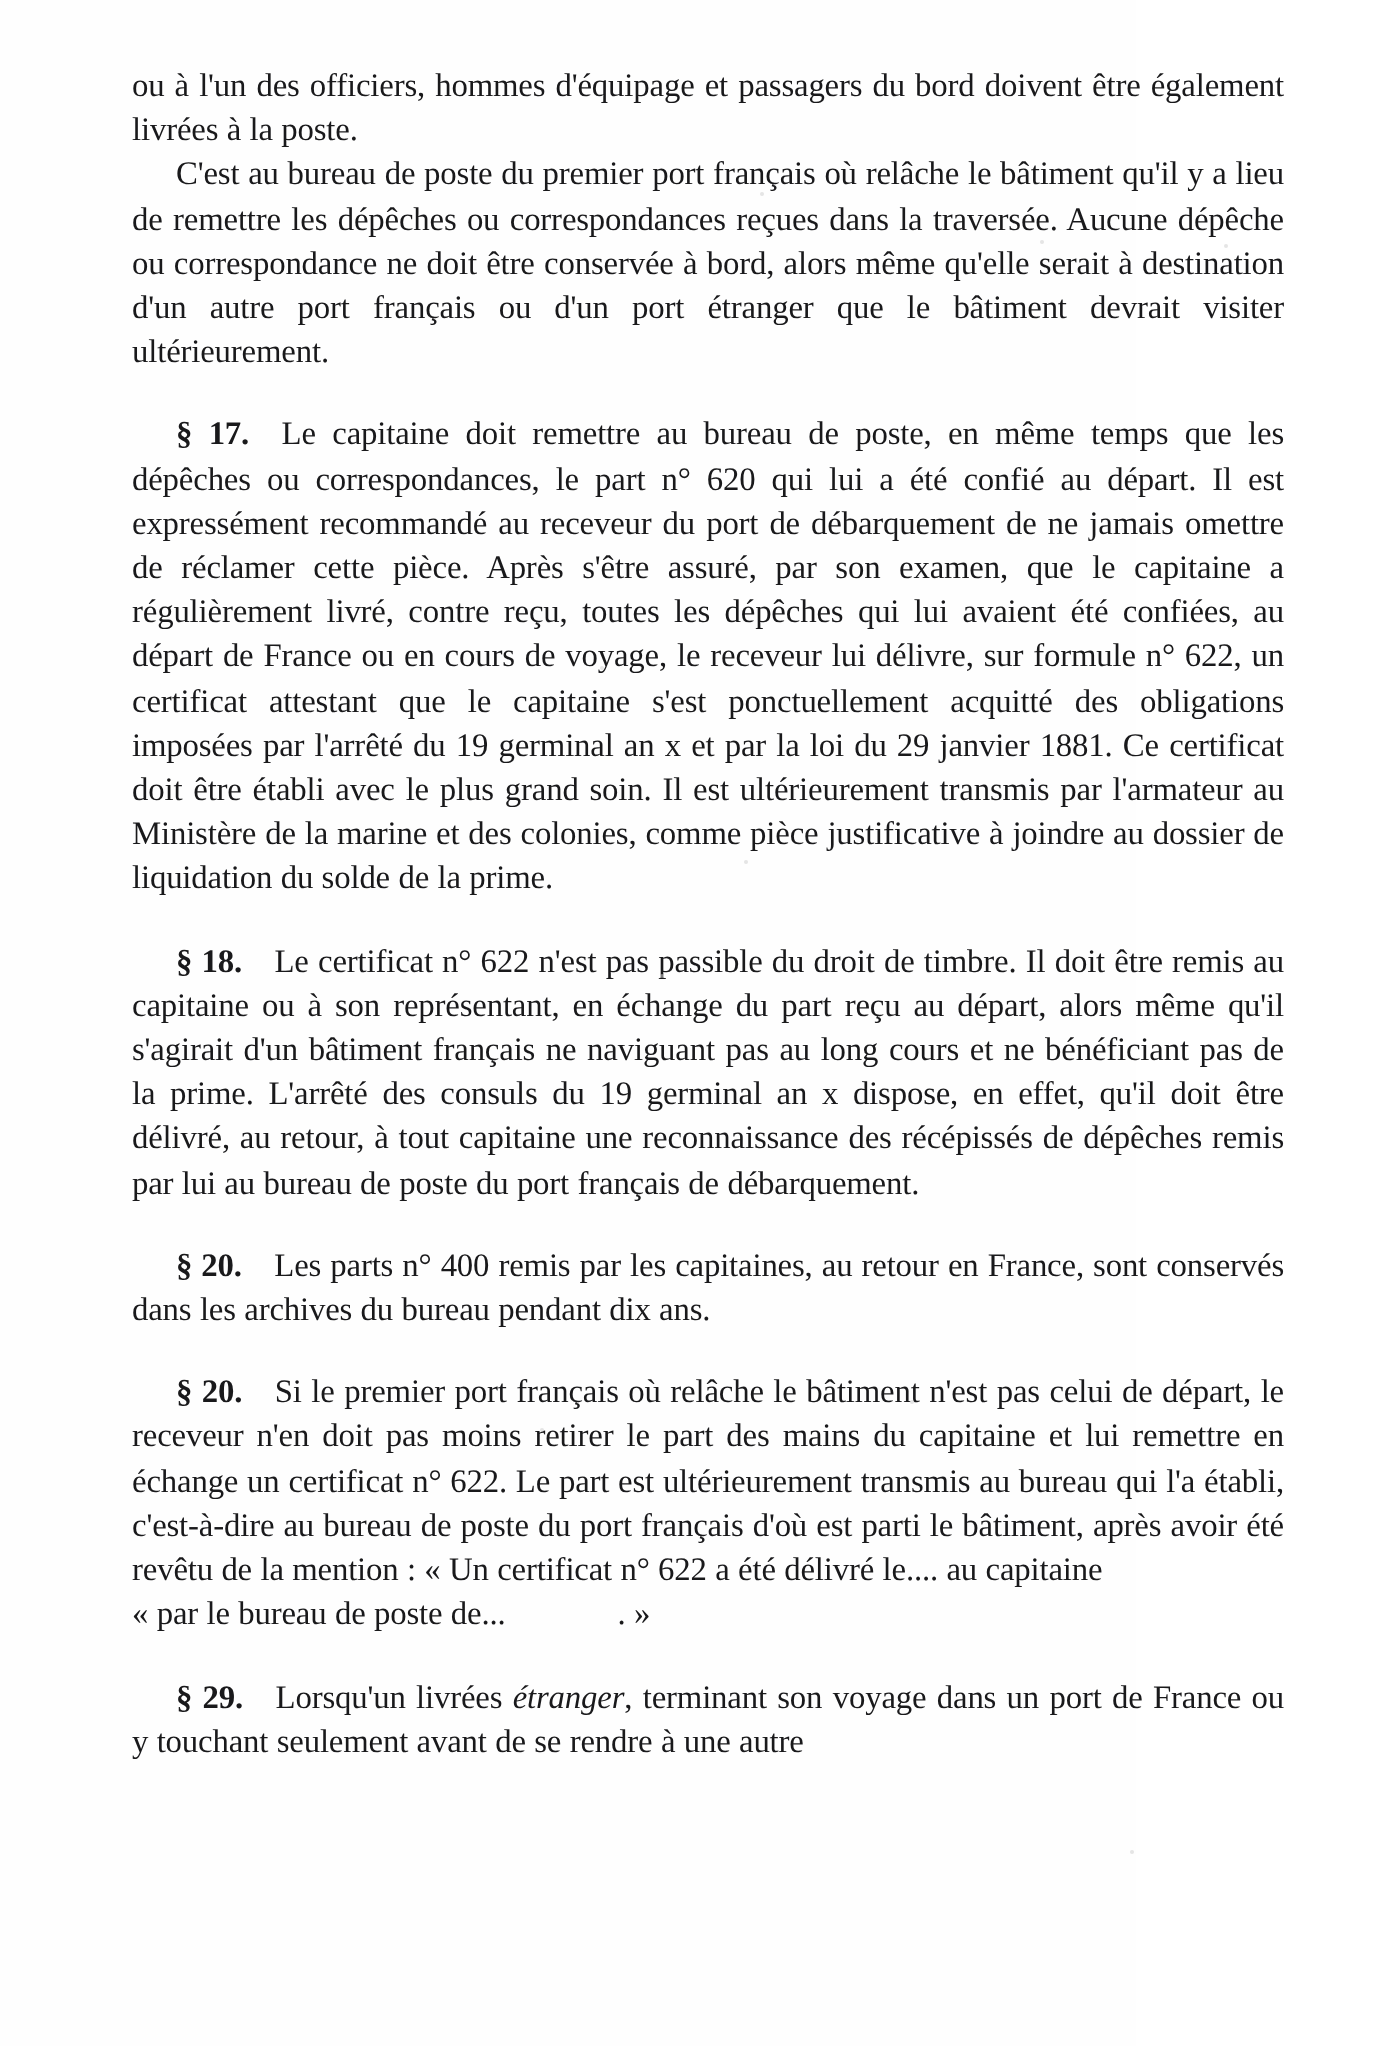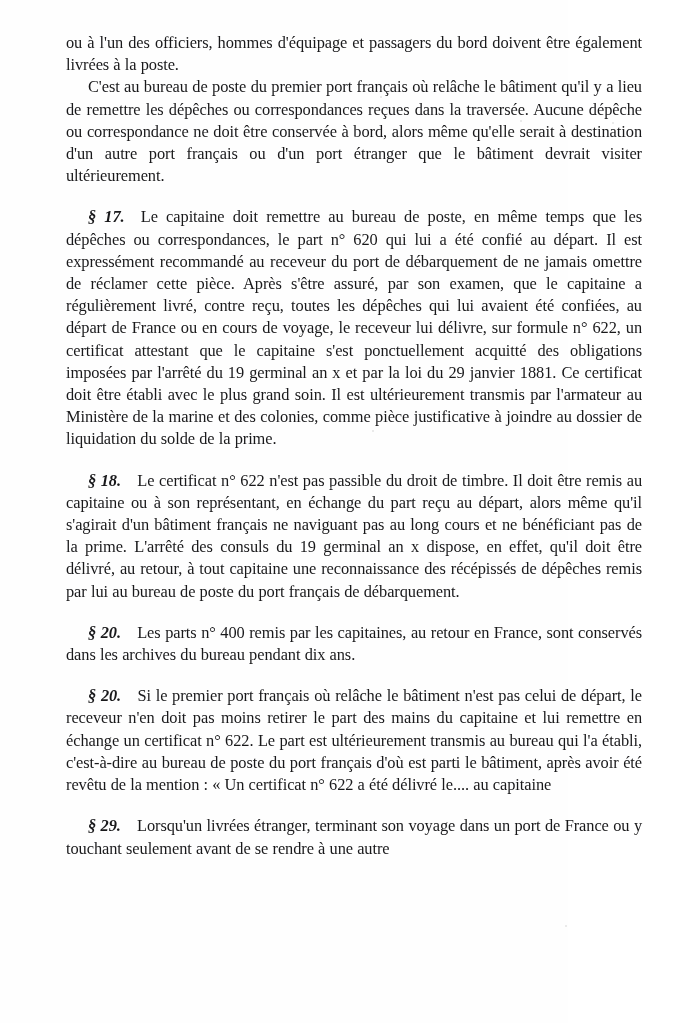--- a/index.html
+++ b/index.html
@@ -39,23 +39,23 @@
     -webkit-font-smoothing: antialiased;
   }
   p.indent {
     text-indent: 22px;
   }
   p.gap-lg {
     margin-top: 19px;
   }
   .sect {
     font-weight: bold;
-    font-style: italic;
   }
   .ital {
+    font-style: italic;
   }
   .wide-gap {
     display: inline-block;
     width: 56px;
   }
   
   .speckle {
     position: absolute;
     pointer-events: none;
     background: #cfcfcf;
@@ -75,20 +75,21 @@
     <p class="para indent">C'est au bureau de poste du premier port français où relâche le bâtiment qu'il y a lieu de remettre les dépêches ou correspondances reçues dans la traversée. Aucune dépêche ou correspondance ne doit être conservée à bord, alors même qu'elle serait à destination d'un autre port français ou d'un port étranger que le bâtiment devrait visiter ultérieurement.</p>
 
     <p class="para indent gap-lg"><span class="sect">§ 17.  </span><span>Le capitaine doit remettre au bureau de poste, en même temps que les dépêches ou correspondances, le part n° 620 qui lui a été confié au départ. Il est expressément recommandé au receveur du port de débarquement de ne jamais omettre de réclamer cette pièce. Après s'être assuré, par son examen, que le capitaine a régulièrement livré, contre reçu, toutes les dépêches qui lui avaient été confiées, au départ de France ou en cours de voyage, le receveur lui délivre, sur formule n° 622, un certificat attestant que le capitaine s'est ponctuellement acquitté des obligations imposées par l'arrêté du 19 germinal an x et par la loi du 29 janvier 1881. Ce certificat doit être établi avec le plus grand soin. Il est ultérieurement transmis par l'armateur au Ministère de la marine et des colonies, comme pièce justificative à joindre au dossier de liquidation du solde de la prime.</span></p>
 
     <p class="para indent gap-lg"><span class="sect">§ 18.  </span><span>Le certificat n° 622 n'est pas passible du droit de timbre. Il doit être remis au capitaine ou à son représentant, en échange du part reçu au départ, alors même qu'il s'agirait d'un bâtiment français ne naviguant pas au long cours et ne bénéficiant pas de la prime. L'arrêté des consuls du 19 germinal an x dispose, en effet, qu'il doit être délivré, au retour, à tout capitaine une reconnaissance des récépissés de dépêches remis par lui au bureau de poste du port français de débarquement.</span></p>
 
 
     <p class="para indent gap-lg"><span class="sect">§ 20.  </span><span>Les parts n° 400 remis par les capitaines, au retour en France, sont conservés dans les archives du bureau pendant dix ans.</span></p>
 
     <p class="para indent gap-lg"><span class="sect">§ 20.  </span><span>Si le premier port français où relâche le bâtiment n'est pas celui de départ, le receveur n'en doit pas moins retirer le part des mains du capitaine et lui remettre en échange un certificat n° 622. Le part est ultérieurement transmis au bureau qui l'a établi, c'est-à-dire au bureau de poste du port français d'où est parti le bâtiment, après avoir été revêtu de la mention : « Un certificat n° 622 a été délivré le.... au capitaine</span></p>
+    <p class="para"><span>« par le bureau de poste de...</span><span class="wide-gap"></span><span>. »</span></p>
 
     <p class="para indent gap-lg"><span class="sect">§ 29.  </span><span>Lorsqu'un livrées </span><span class="ital">étranger</span><span>, terminant son voyage dans un port de France ou y touchant seulement avant de se rendre à une autre</span></p>
 
   </div>
 
   <span class="speckle" style="left:380px; top:96px; width:2px; height:2px;"></span>
   <span class="speckle" style="left:520px; top:120px; width:2px; height:2px;"></span>
   <span class="speckle" style="left:612px; top:122px; width:2px; height:2px;"></span>
   <span class="speckle" style="left:300px; top:333px; width:2px; height:2px;"></span>
   <span class="speckle" style="left:372px; top:430px; width:2px; height:2px;"></span>

